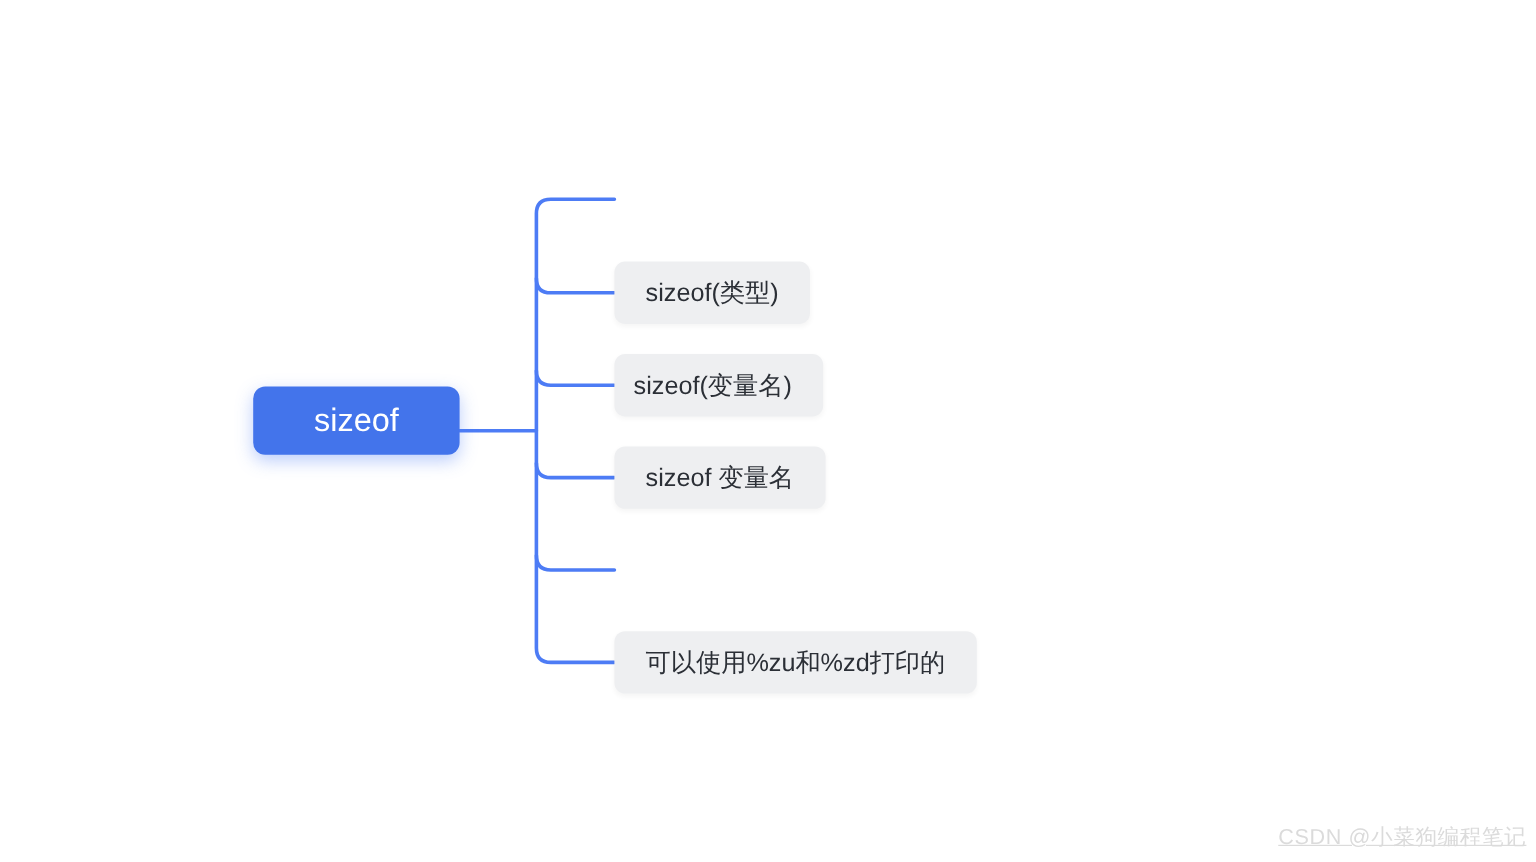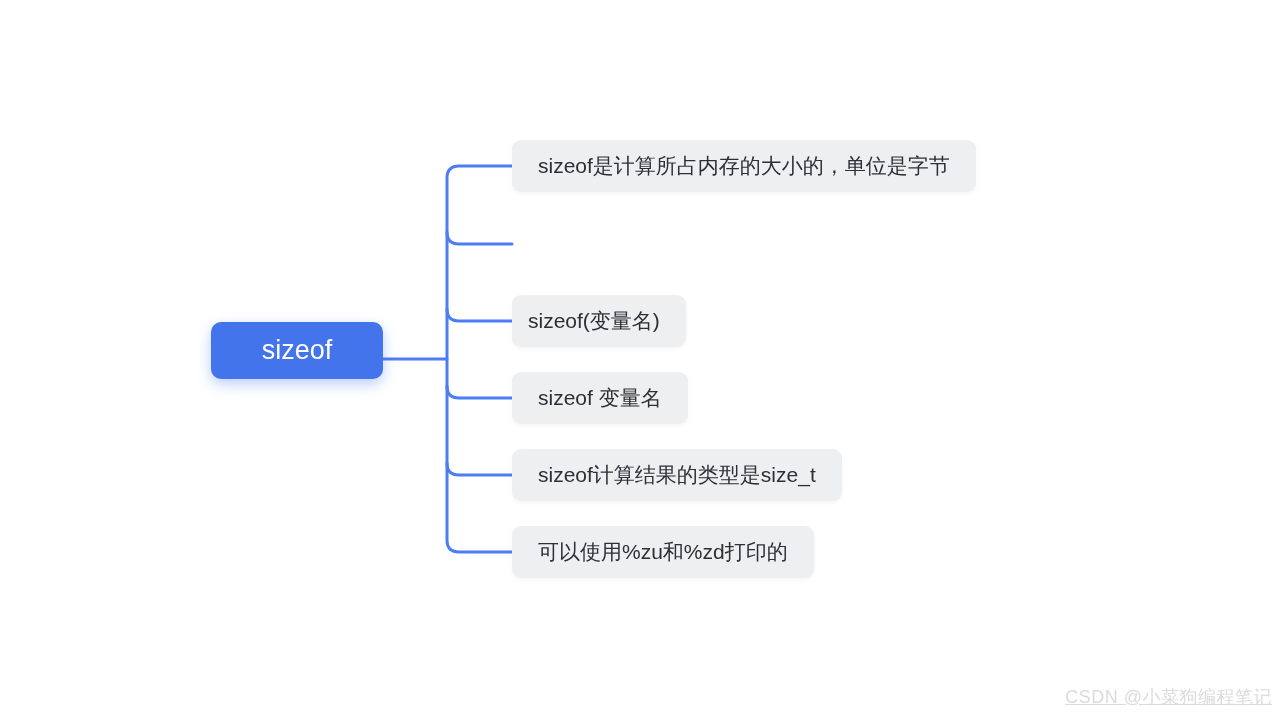--- a/index.html
+++ b/index.html
@@ -94,31 +94,28 @@
     <path d="M 447 232 Q 447 244 459 244 H 512"></path>
     <path d="M 447 309 Q 447 321 459 321 H 512"></path>
     <path d="M 447 386 Q 447 398 459 398 H 512"></path>
     <path d="M 447 463 Q 447 475 459 475 H 512"></path>
   </svg>
 
   <div class="node root">
     <span>sizeof</span>
   </div>
 
-  <div class="node branch b0">
-    <span>sizeof是计算所占内存的大小的，单位是字节</span>
+  <div class="node branch b1">
+    <span>sizeof(类型)</span>
   </div>
   <div class="node branch b2">
     <span>sizeof(变量名)</span>
   </div>
   <div class="node branch b3">
     <span>sizeof 变量名</span>
-  </div>
-  <div class="node branch b4">
-    <span>sizeof计算结果的类型是size_t</span>
   </div>
   <div class="node branch b5">
     <span>可以使用%zu和%zd打印的</span>
   </div>
 
   <div class="watermark">CSDN @小菜狗编程笔记</div>
 
 </div>
 
 </body></html>

